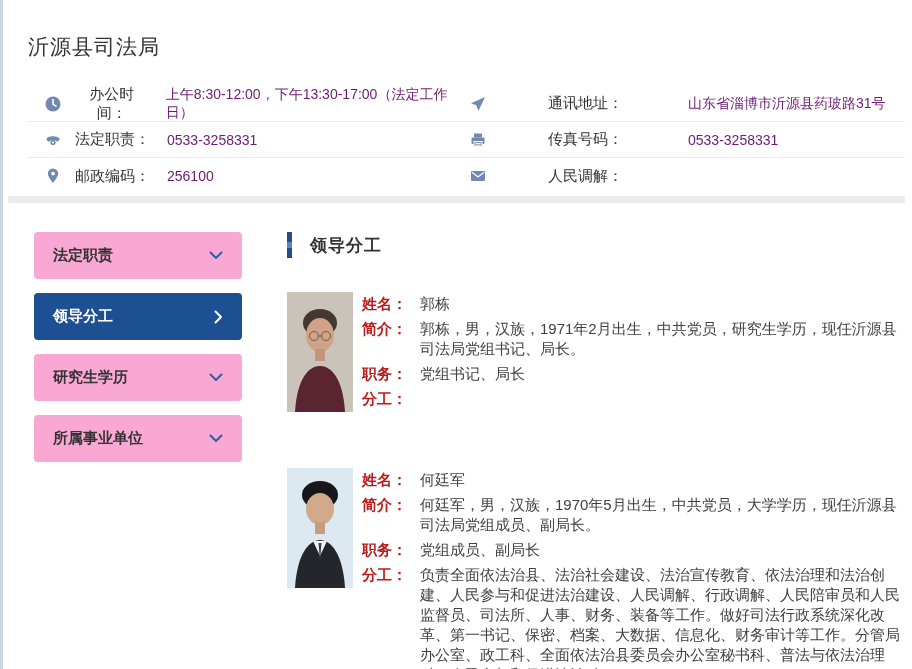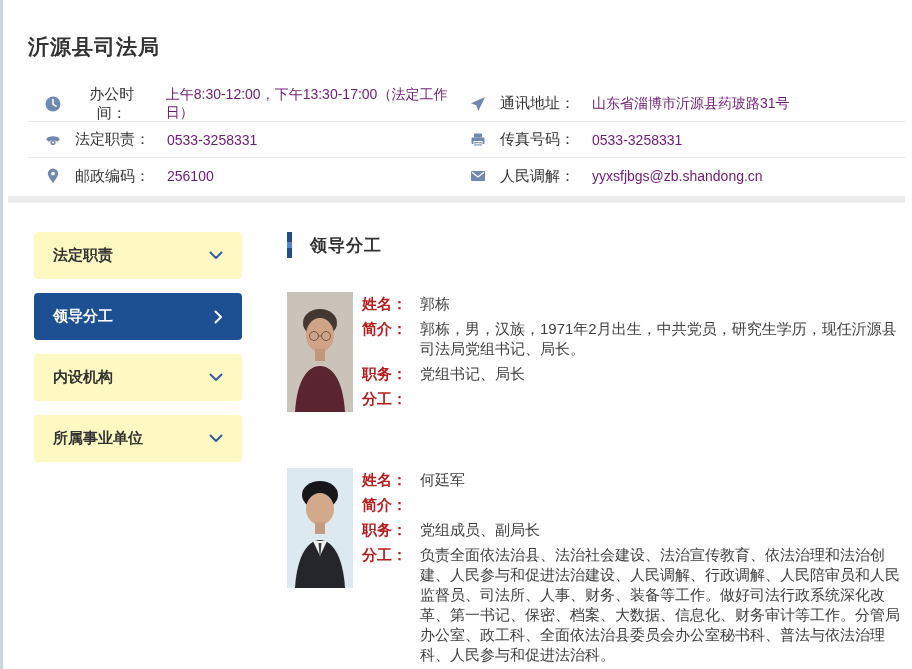--- a/index.html
+++ b/index.html
@@ -4,39 +4,39 @@
 <style>
   * { margin:0; padding:0; box-sizing:border-box; }
   html,body { width:912px; height:669px; }
   body {
     position:relative; background:#fff; overflow:hidden;
     font-family:"Liberation Sans","DejaVu Sans",sans-serif;
     color:#333;
   }
   .left-edge { position:absolute; left:0; top:0; width:3px; height:669px; background:#c8d6e0; }
 
-  .page-title { position:absolute; left:28px; top:33px; font-size:21px; font-weight:bold; color:#333; letter-spacing:1px; }
+  .page-title { position:absolute; left:28px; top:33px; font-size:21px; font-weight:normal; color:#333; letter-spacing:1px; }
 
   
   .contact { position:absolute; left:28px; top:86px; width:877px; }
   .contact-row { display:flex; height:36px; align-items:center; border-bottom:1px solid #e9e9e9; }
   .contact-row:last-child { border-bottom:none; }
   .ccell { display:flex; align-items:center; }
   .ccell.cleft { width:442px; padding-left:17px; }
-  .ccell.cright { flex:1; }
+  .ccell.cright { flex:1;gap:48px; }
   .cicon { width:16px; height:16px; margin-right:14px; flex-shrink:0; }
   .clabel { font-size:15px; font-weight:normal; color:#333;text-align:center; }
   .cvalue { font-size:14px; color:#701a75; margin-left:17px; }
 
   .divider-band { position:absolute; left:8px; top:196px; width:897px; height:7px; background:#ededed; }
 
   
   .sidebar { position:absolute; left:34px; top:232px; width:208px; }
   .side-item {
-    height:47px; margin-bottom:14px; background:#fef9c3; border-radius:4px;
+    height:47px; margin-bottom:14px; background:#f9a8d4; border-radius:4px;
     display:flex; align-items:center; justify-content:space-between;
     padding:0 19px; cursor:pointer;
   }
   .side-item .slbl { font-size:15px; font-weight:bold; color:#333; }
   .side-item.active { background:#1d4f93; }
   .side-item.active .slbl { color:#fff; }
 
   
   .main { position:absolute; left:287px; top:228px; width:618px; }
   .main-heading { display:flex; align-items:center; margin-top:4px; height:26px; }
@@ -108,42 +108,41 @@
         </svg>
       <span class="clabel">邮政编码：</span>
       <span class="cvalue">256100</span>
     </div>
     <div class="ccell cright">
       <svg class="cicon" viewBox="0 0 16 16">
           <rect x="1" y="3" width="14" height="10" rx="1" fill="#7089b0"></rect>
           <path d="M2 4.2 L8 9 L14 4.2" stroke="#fff" stroke-width="1.3" fill="none"></path>
         </svg>
       <span class="clabel">人民调解：</span>
-      <span class="cvalue">yyxsfjbgs@zb.shandong.cn</span>
     </div>
   </div>
 </div>
 
 <div class="divider-band"></div>
 
 <div class="sidebar">
   <div class="side-item">
     <span class="slbl">法定职责</span>
     <svg width="14" height="9" viewBox="0 0 14 9">
         <polyline points="1.5,1.5 7,7 12.5,1.5" fill="none" stroke="#335e9f" stroke-width="2" stroke-linecap="round" stroke-linejoin="round"></polyline>
       </svg>
   </div>
   <div class="side-item active">
     <span class="slbl">领导分工</span>
     <svg width="9" height="14" viewBox="0 0 9 14">
         <polyline points="1.5,1.5 7,7 1.5,12.5" fill="none" stroke="#fff" stroke-width="2" stroke-linecap="round" stroke-linejoin="round"></polyline>
       </svg>
   </div>
   <div class="side-item">
-    <span class="slbl">内设机构</span>
+    <span class="slbl">研究生学历</span>
     <svg width="14" height="9" viewBox="0 0 14 9">
         <polyline points="1.5,1.5 7,7 12.5,1.5" fill="none" stroke="#335e9f" stroke-width="2" stroke-linecap="round" stroke-linejoin="round"></polyline>
       </svg>
   </div>
   <div class="side-item">
     <span class="slbl">所属事业单位</span>
     <svg width="14" height="9" viewBox="0 0 14 9">
         <polyline points="1.5,1.5 7,7 12.5,1.5" fill="none" stroke="#335e9f" stroke-width="2" stroke-linecap="round" stroke-linejoin="round"></polyline>
       </svg>
   </div>
@@ -199,20 +198,21 @@
         <path d="M31.5,75 L33,93 L34.5,75 Z" fill="#3a3f4a"></path>
       </svg>
     </div>
     <div class="fields">
       <div class="field-row">
         <span class="flabel">姓名：</span>
         <span class="fvalue">何廷军</span>
       </div>
       <div class="field-row">
         <span class="flabel">简介：</span>
+        <span class="fvalue">何廷军，男，汉族，1970年5月出生，中共党员，大学学历，现任沂源县司法局党组成员、副局长。</span>
       </div>
       <div class="field-row">
         <span class="flabel">职务：</span>
         <span class="fvalue">党组成员、副局长</span>
       </div>
       <div class="field-row">
         <span class="flabel">分工：</span>
         <span class="fvalue">负责全面依法治县、法治社会建设、法治宣传教育、依法治理和法治创建、人民参与和促进法治建设、人民调解、行政调解、人民陪审员和人民监督员、司法所、人事、财务、装备等工作。做好司法行政系统深化改革、第一书记、保密、档案、大数据、信息化、财务审计等工作。分管局办公室、政工科、全面依法治县委员会办公室秘书科、普法与依法治理科、人民参与和促进法治科。</span>
       </div>
     </div>

